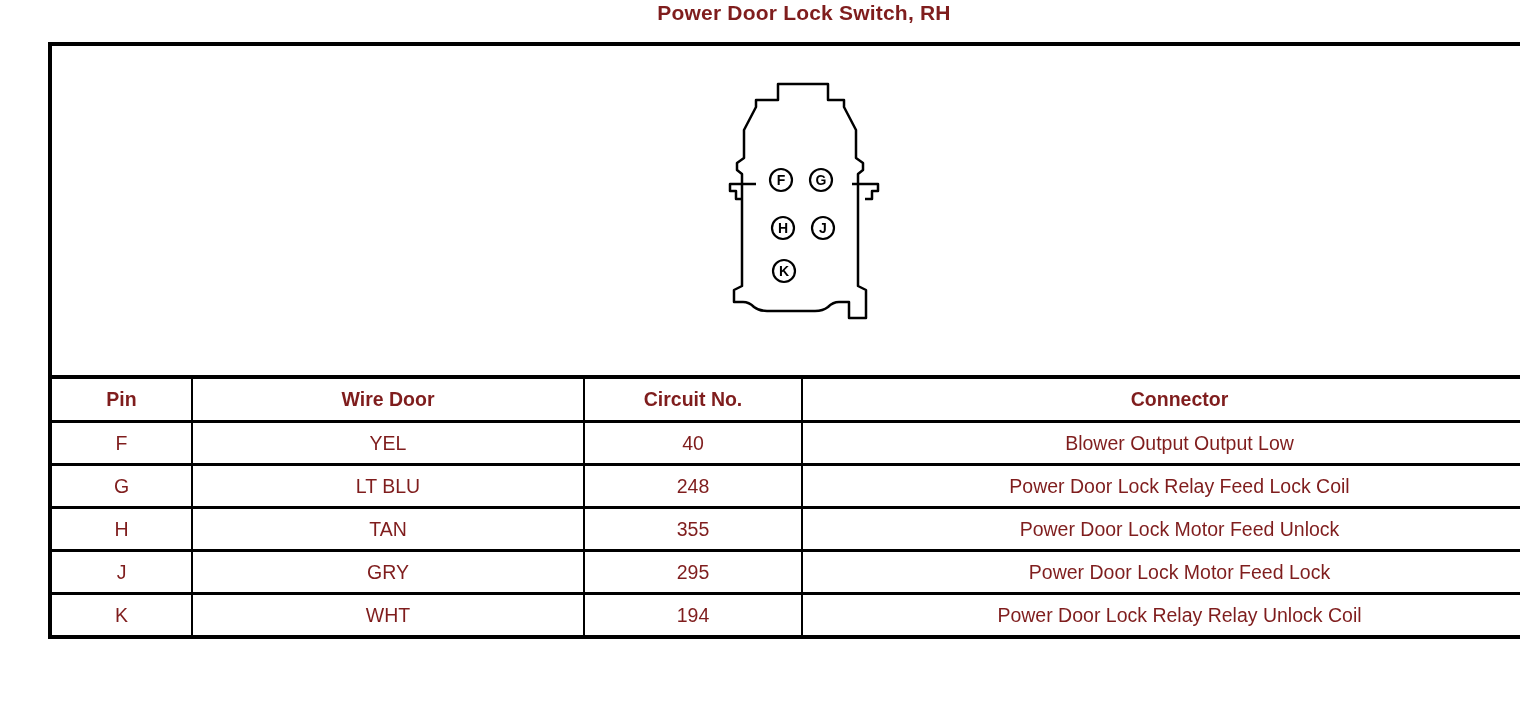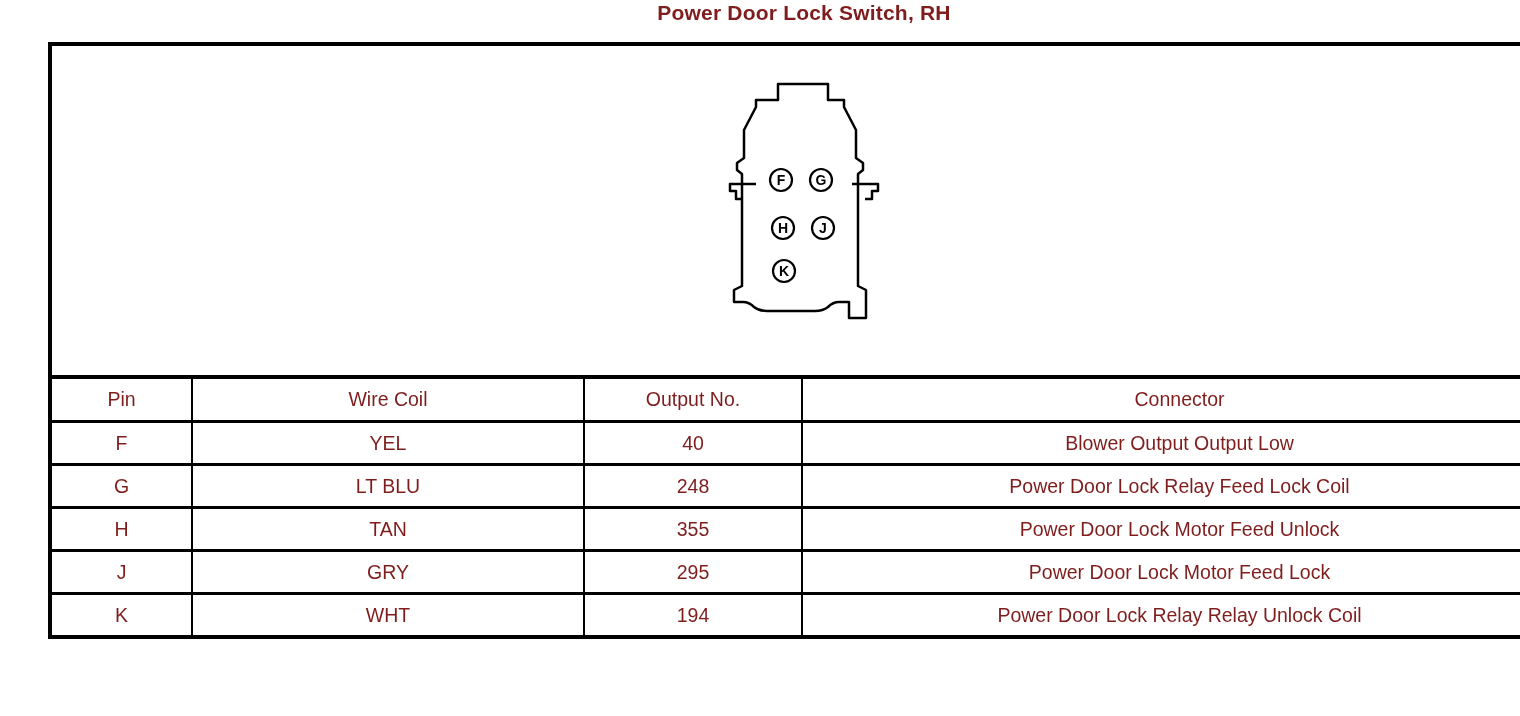--- a/index.html
+++ b/index.html
@@ -25,21 +25,21 @@
   tr.diagram-row td { height:329px; border-bottom-width:4px; text-align:center; vertical-align:top; }
   .connector-svg { display:block; margin:34px auto 0 auto; }
   tr.cpi-row td { height:69px; border-bottom-width:4px; }
   .cpi-label { font-weight:bold; }
   .cpi-list {
     display:flex; flex-direction:column; justify-content:center;
     align-items:flex-start; height:100%; padding-left:24px; gap:7px;
   }
   .cpi-item { display:flex; align-items:center; font-size:19.5px; }
   .bullet { font-size:13px; margin-right:17px; line-height:1; position:relative; top:-1px; }
-  tr.head-row td { height:41px; font-weight:normal; }
+  tr.head-row td { height:41px; font-weight:bold; }
   tr.data-row td { height:40px; }
   td.fn { text-align:left; padding-left:6px; }
   svg text {
     font-family:"Liberation Sans", sans-serif; font-size:14px; font-weight:bold;
     text-anchor:middle; fill:#000;
   }
 </style>
 </head>
 <body>
 
@@ -88,22 +88,22 @@
             <circle cx="58" cy="191" r="11" fill="#ffffff" stroke="#000" stroke-width="2.2"></circle>
             <text x="58" y="196">K</text>
           </g>
         </svg>
       </td>
     </tr>
 
 
     <tr class="head-row">
       <td>Pin</td>
-      <td>Wire Coil</td>
-      <td>Output No.</td>
+      <td>Wire Door</td>
+      <td>Circuit No.</td>
       <td>Connector</td>
     </tr>
 
     <tr class="data-row">
       <td>F</td>
       <td>YEL</td>
       <td>40</td>
       <td class="fn">Blower Output Output Low</td>
     </tr>
     <tr class="data-row">

